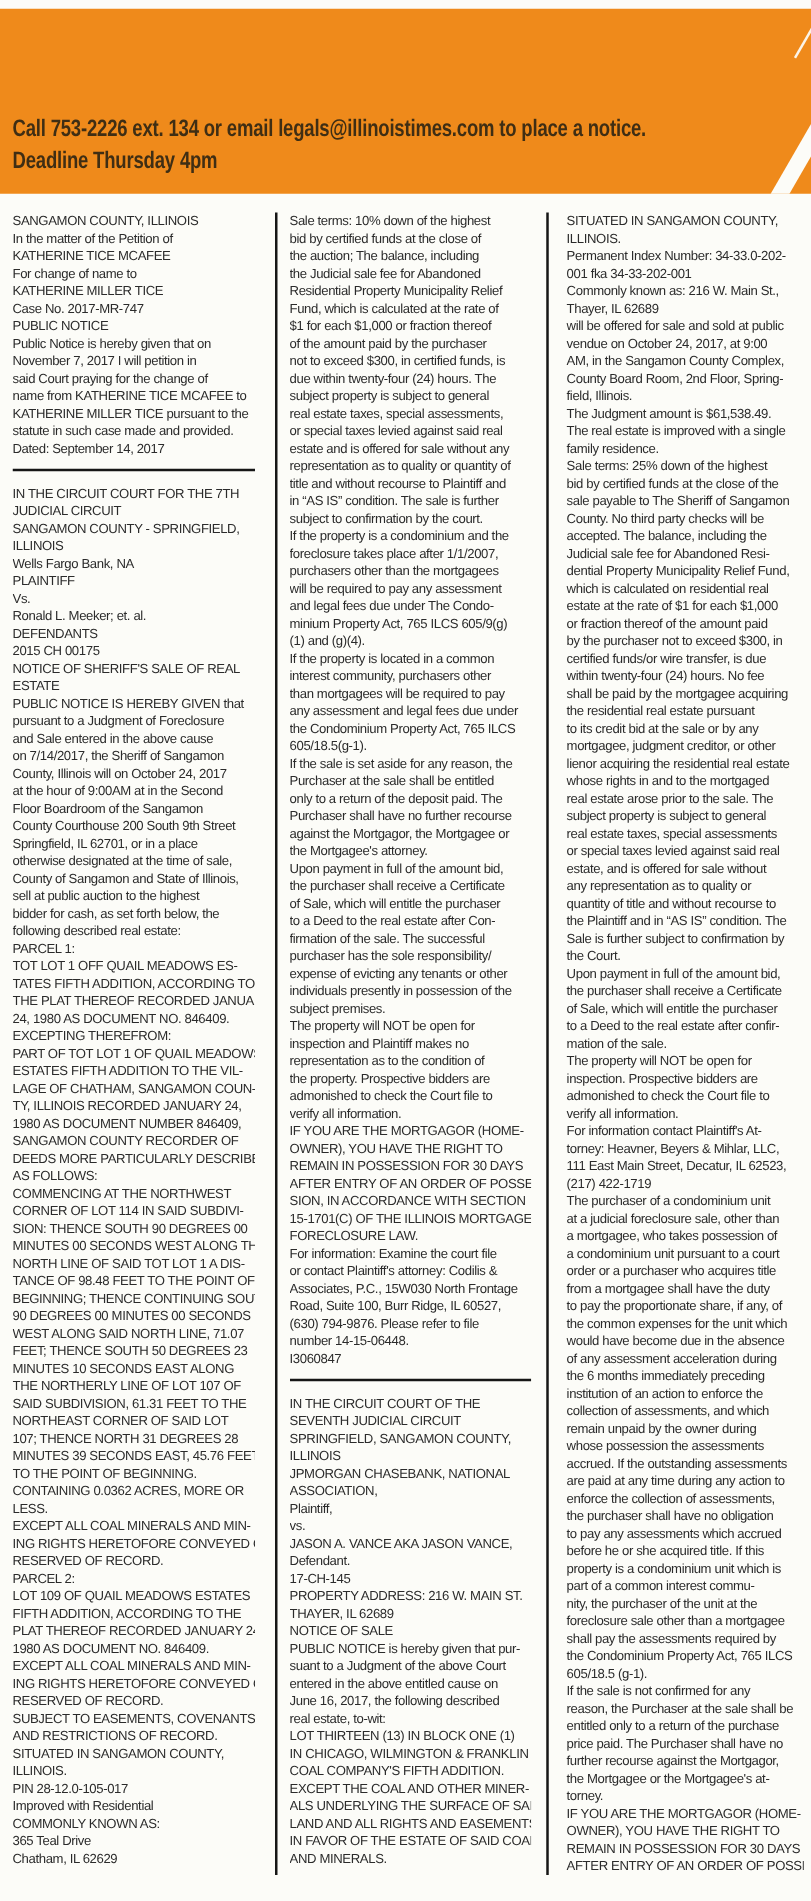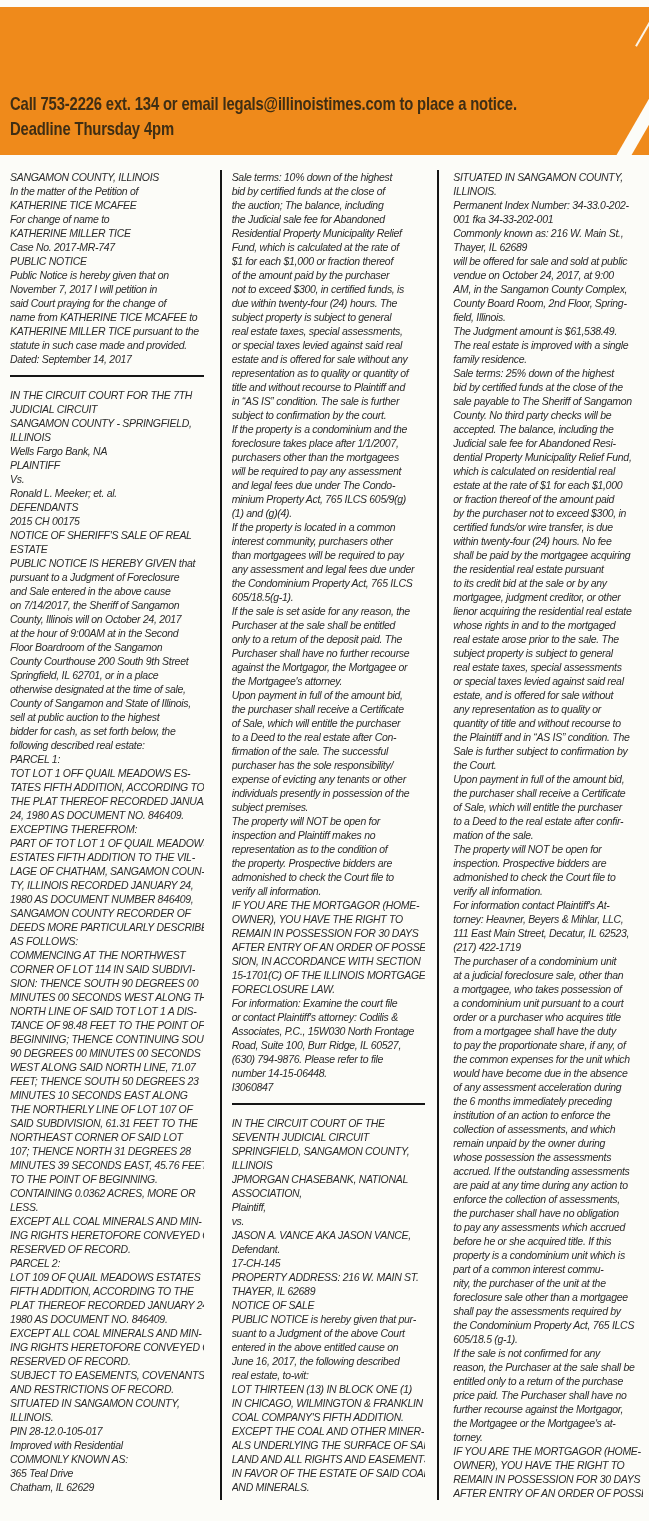--- a/index.html
+++ b/index.html
@@ -63,21 +63,20 @@
   .col-1 { width: 196px; }
   .col-2 { width: 196px; }
   .col-3 { width: 192px; }
   .block {
     font-family: inherit;
     font-size: inherit;
     line-height: inherit;
     letter-spacing: inherit;
     white-space: pre;
     overflow: hidden;
-    font-style: italic;
   }
   .hdiv {
     height: 2px;
     background: #161616;
     margin: 9px 0 11px 0;
   }
   .vrule {
     width: 2px;
     background: #161616;
   }

